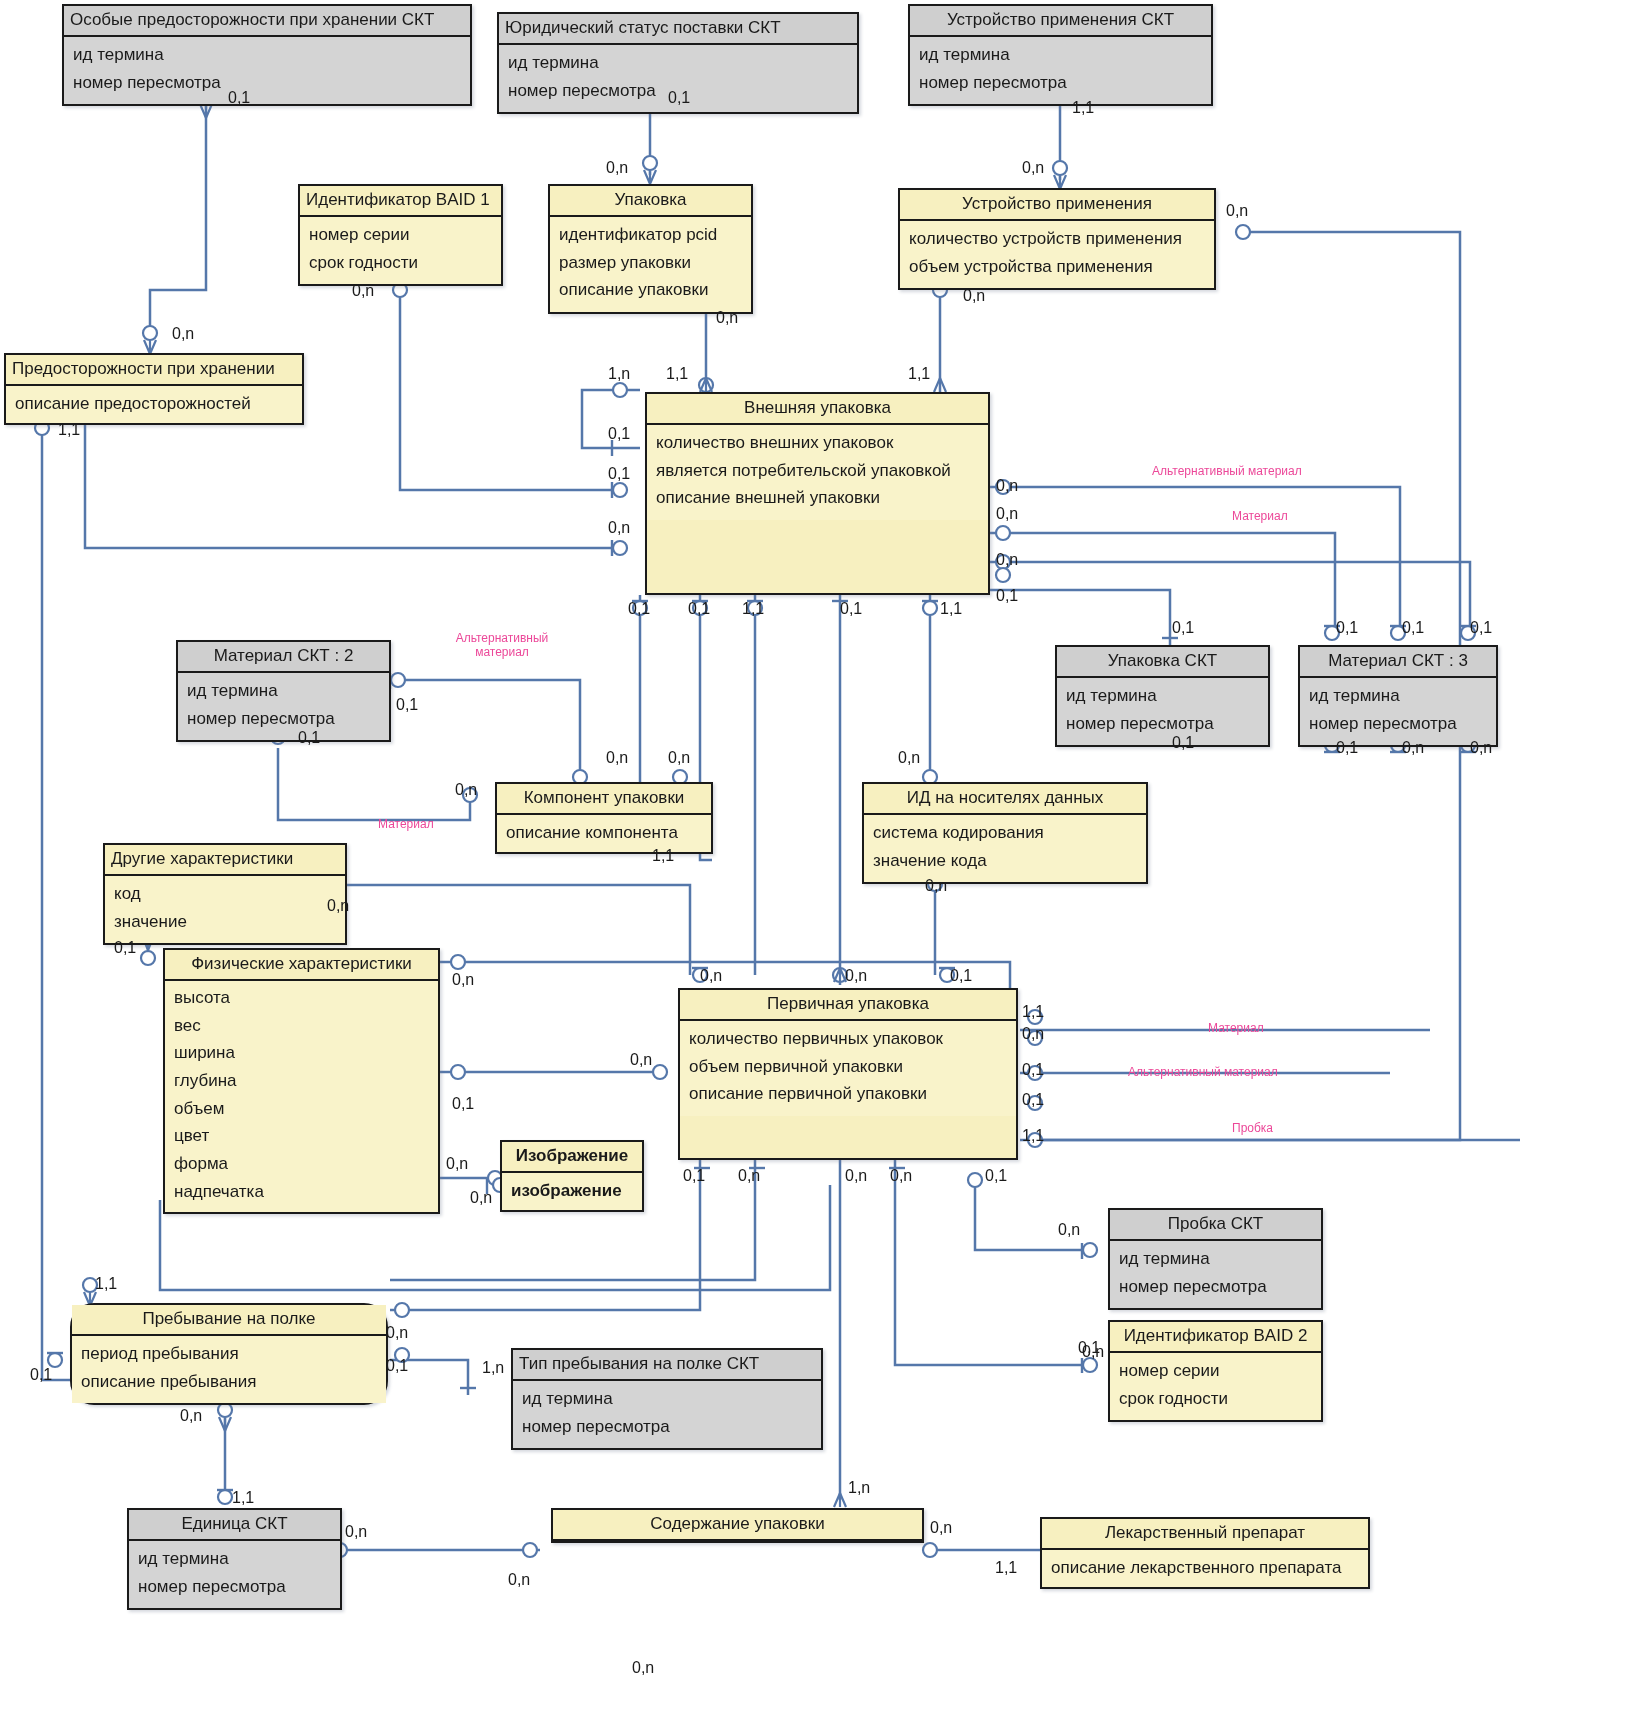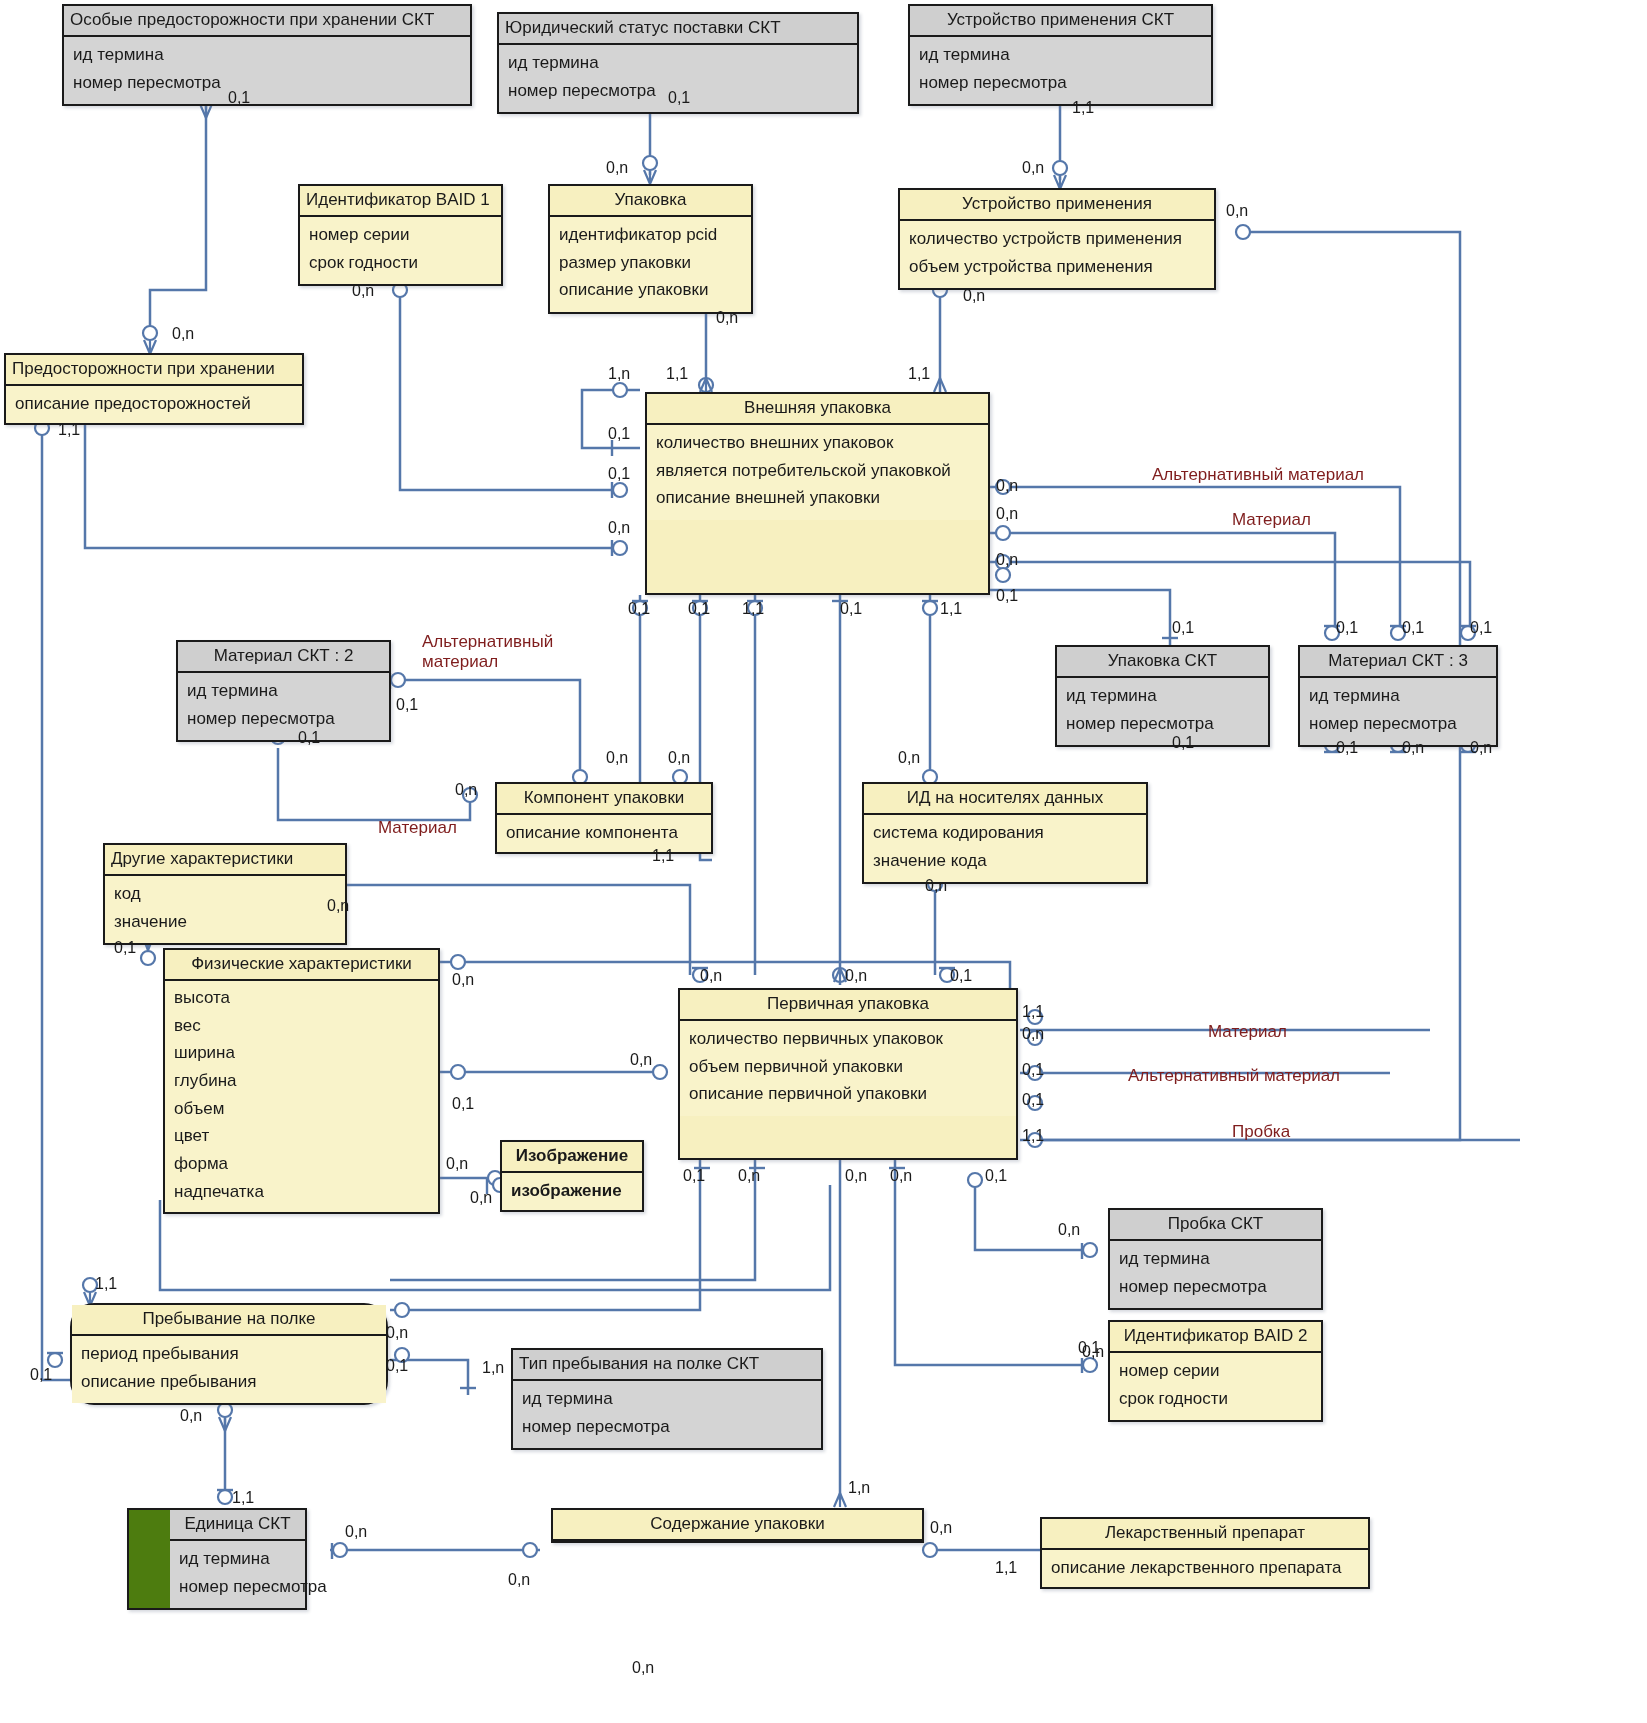--- a/index.html
+++ b/index.html
@@ -17,21 +17,21 @@
   .ent.yellow{background:#f7f0c0;}
   .ent.yellow .hdr{background:#f7f0c0;}
   .ent.yellow .body{background:#f9f3ca;}
   .ent.grey{background:#4d7c0f;}
   .ent.grey .hdr{background:#cfcfcf;}
   .ent.grey .body{background:#d4d4d4;}
   .ent.hdr-left .hdr{text-align:left;}
 
   
   .card{position:absolute;font-size:16px;color:#1a1a1a;white-space:nowrap;line-height:1;}
-  .rlabel{position:absolute;font-size:17px;color:#7f1d1d;white-space:nowrap;line-height:1.15;text-align:left;}
+  .rlabel{position:absolute;font-size:12px;color:#ec4899;white-space:nowrap;line-height:1.15;text-align:center;}
 </style>
 </head>
 <body>
 
 <div id="canvas">
 
   <svg id="wires" viewBox="0 0 1647 1723">
     <g stroke="#5577aa" stroke-width="2.5" fill="none">
 
       <path d="M206,85 L206,105 L206,290 L150,290 L150,330"></path>
@@ -394,21 +394,21 @@
   </div>
 
   <div class="ent yellow hdr-left" style="left:1108px;top:1320px;width:215px;">
     <div class="hdr" style="text-align:center">Идентификатор BAID 2</div>
     <div class="body">
       <div class="attr">номер серии</div>
       <div class="attr">срок годности</div>
     </div>
   </div>
 
-  <div class="ent grey hdr-left" style="left:127px;top:1508px;width:180px;padding-left:41px;">
+  <div class="ent grey hdr-left" style="left:127px;top:1508px;width:215px;">
     <div class="hdr" style="text-align:center">Единица СКТ</div>
     <div class="body">
       <div class="attr">ид термина</div>
       <div class="attr">номер пересмотра</div>
     </div>
   </div>
 
   <div class="ent yellow" style="left:551px;top:1508px;width:373px;">
     <div class="hdr">Содержание упаковки</div>
   </div>

